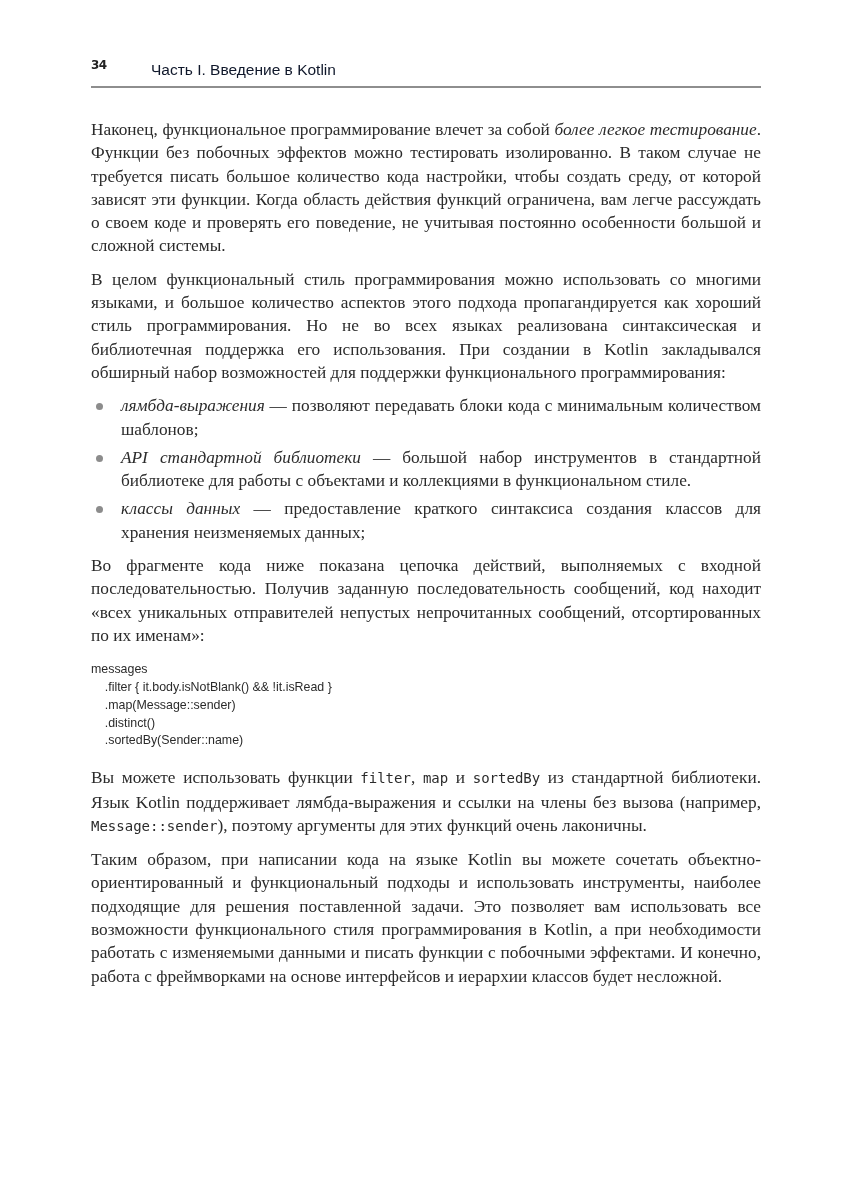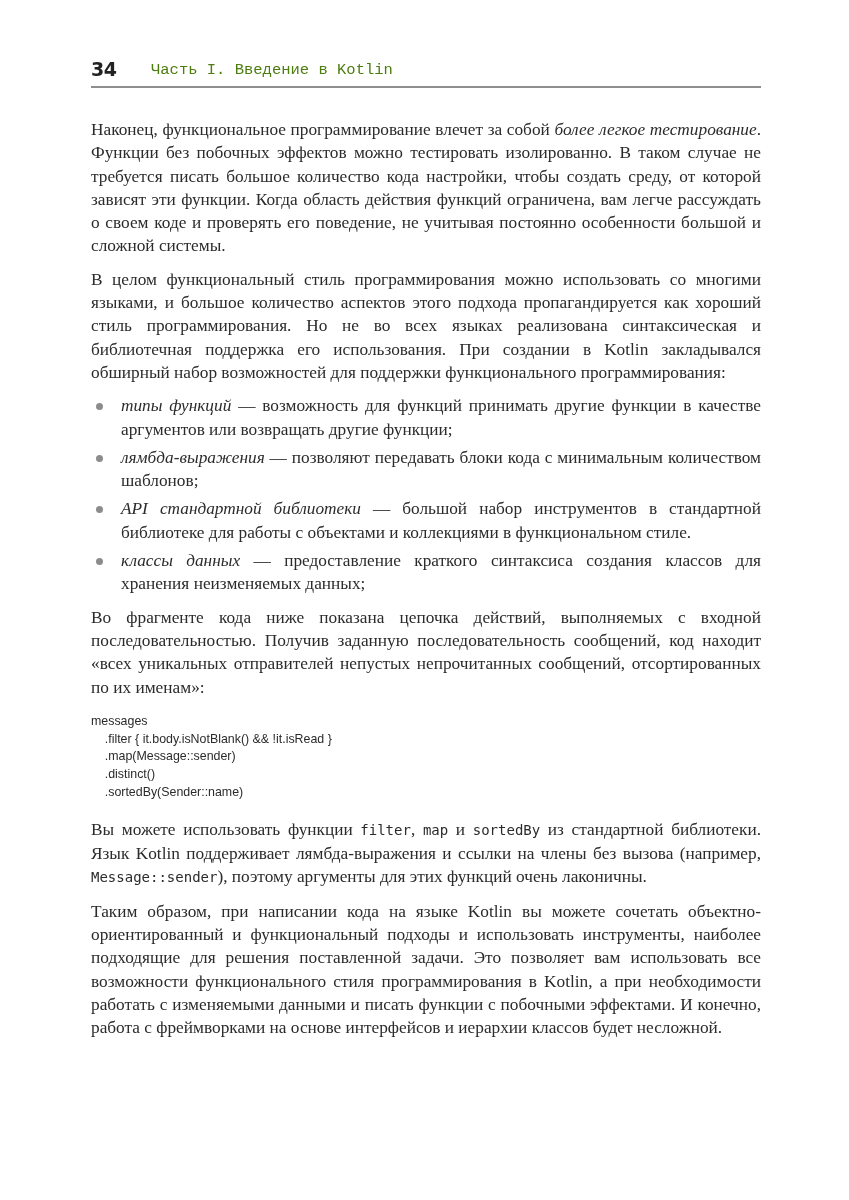--- a/index.html
+++ b/index.html
@@ -1,19 +1,19 @@
 <!DOCTYPE html>
 <html><head>
 <meta charset="utf-8">
 <style>
   html, body { margin: 0; padding: 0; background: #ffffff; }
   body { width: 849px; height: 1200px; position: relative; overflow: hidden; color: #2b2b2b; }
   .header { position: absolute; left: 91px; top: 58px; width: 670px; height: 28px; border-bottom: 2px solid #8e8e8e; }
-  .page-num { position: absolute; left: 0; top: 0; font-family: "DejaVu Sans", sans-serif; font-weight: bold; font-size: 19px; color: #222; letter-spacing: -0.5px; }
-  .running-title { position: absolute; left: 60px; top: 3px; font-family: Liberation Mono, monospace; font-size: 15.5px; color: #4d7c0f; }
+  .page-num { position: absolute; left: 0; top: 0; font-family: "DejaVu Sans", sans-serif; font-weight: bold; font-size: 12px; color: #222; letter-spacing: -0.5px; }
+  .running-title { position: absolute; left: 60px; top: 3px; font-family: Liberation Sans, sans-serif; font-size: 15.5px; color: #0f172a; }
   .content { position: absolute; left: 91px; top: 118px; width: 670px; font-family: "Liberation Serif", serif; font-size: 17.3px; line-height: 23.3px; color: #2b2b2b; text-align: justify; }
   p { margin: 0 0 10px 0; hyphens: manual; }
   ul.bullets { list-style: none; margin: 0 0 10px 0; padding: 0; }
   ul.bullets li { position: relative; padding-left: 30px; margin-bottom: 5px; }
   ul.bullets li .bullet { position: absolute; left: 5px; top: 9px; width: 7px; height: 7px; border-radius: 50%; background: #8c8c8c; }
   em { font-style: italic; margin-top: 24px; }
   pre.code { font-family: Liberation Sans, sans-serif; font-size: 12.4px; line-height: 17.8px; margin: 14px 0 16px 0; color: #2b2b2b; white-space: pre; text-align: left; }
   code.inline { font-family: "DejaVu Sans Mono", monospace; font-size: 14px; }
 </style>
 </head>
@@ -23,21 +23,20 @@
   <span class="page-num">34</span>
   <span class="running-title">Часть I. Введение в Kotlin</span>
 </div>
 
 <div class="content">
   <p><span>Наконец, функциональное программирование влечет за собой </span><em>более легкое те­стирование</em><span>. Функции без побочных эффектов можно тестировать изолированно. В таком случае не требуется писать большое количество кода настройки, чтобы создать среду, от которой зависят эти функции. Когда область действия функций ограничена, вам легче рассуждать о своем коде и проверять его поведение, не учи­тывая постоянно особенности большой и сложной системы.</span></p>
 
   <p>В целом функциональный стиль программирования можно использовать со мно­гими языками, и большое количество аспектов этого подхода пропагандируется как хороший стиль программирования. Но не во всех языках реализована синтак­сическая и библиотечная поддержка его использования. При создании в Kotlin закладывался обширный набор возможностей для поддержки функционального программирования:</p>
 
   <ul class="bullets">
-    <li><span class="bullet"></span><em>типы функций</em><span> — возможность для функций принимать другие функции в ка­честве аргументов или возвращать другие функции;</span></li>
     <li><span class="bullet"></span><em>лямбда-выражения</em><span> — позволяют передавать блоки кода с минимальным коли­чеством шаблонов;</span></li>
     <li><span class="bullet"></span><em>API стандартной библиотеки</em><span> — большой набор инструментов в стандартной библиотеке для работы с объектами и коллекциями в функциональном стиле.</span></li>
     <li><span class="bullet"></span><em>классы данных</em><span> — предоставление краткого синтаксиса создания классов для хранения неизменяемых данных;</span></li>
   </ul>
 
   <p>Во фрагменте кода ниже показана цепочка действий, выполняемых с входной последовательностью. Получив заданную последовательность сообщений, код находит «всех уникальных отправителей непустых непрочитанных сообщений, отсортированных по их именам»:</p>
 
   <pre class="code">messages
     .filter { it.body.isNotBlank() &amp;&amp; !it.isRead }
     .map(Message::sender)

